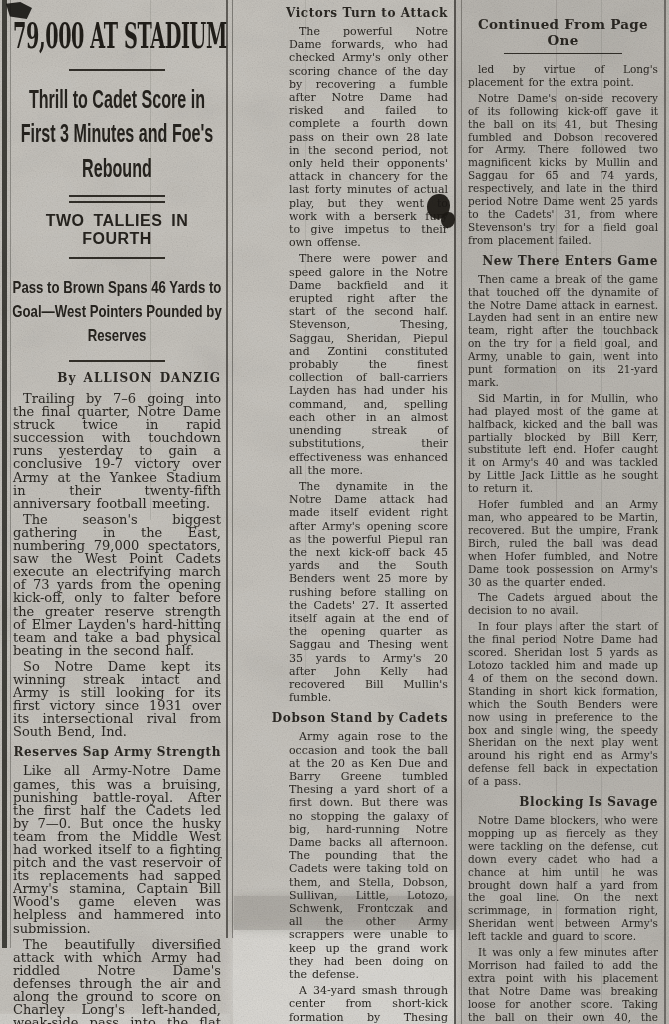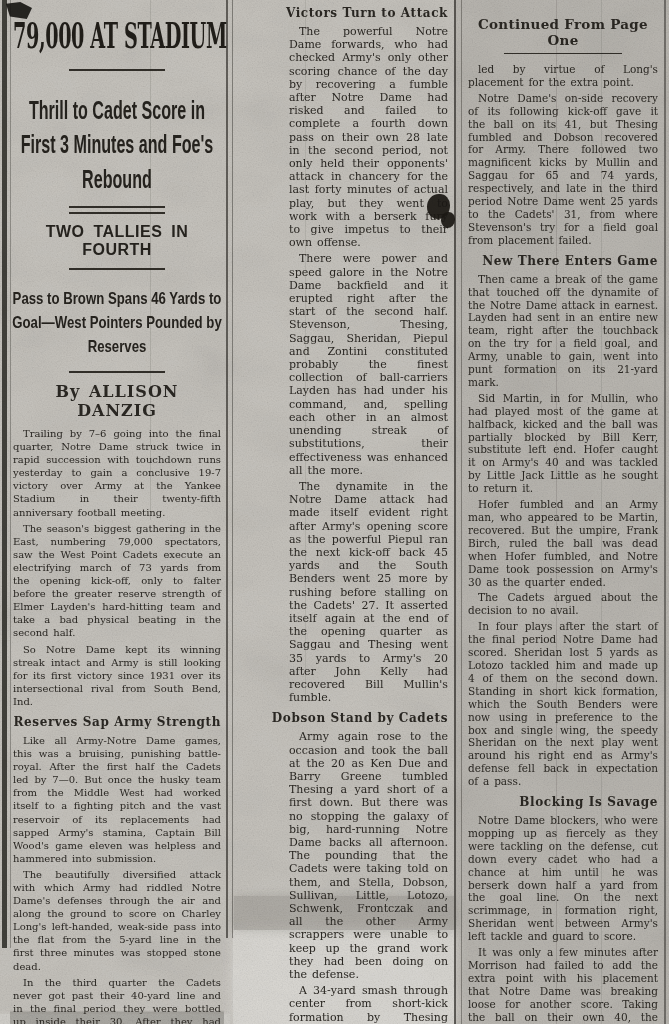--- a/index.html
+++ b/index.html
@@ -10,35 +10,35 @@
   .col1{left:13px;width:208px;}
   .col2{left:241px;width:207px;}
   .col3{left:468px;width:190px;}
 
   
   .headline-wrap{height:44px;margin-top:16px;overflow:visible;}
   .headline-inner{white-space:nowrap;transform:scale(0.80,1.5);transform-origin:left top;
     font-weight:bold;font-size:24px;line-height:26px;letter-spacing:-0.5px;color:#211e19;}
   .rule{height:0;border-top:2.5px solid #322f29;width:96px;margin:9px auto;}
   .rule-double{height:4px;border-top:2px solid #322f29;border-bottom:2px solid #322f29;width:96px;margin:9px auto;}
-  .deck-wrap{height:104px;overflow:visible;margin-top:22px;}
+  .deck-wrap{height:104px;overflow:visible;margin-top:11px;}
   .deck-inner{width:300px;margin-left:-46px;transform:scale(0.70,1.12);transform-origin:center top;
     font-family:"Liberation Sans",sans-serif;font-weight:bold;font-size:23px;line-height:31px;
     text-align:center;color:#262younger320;color:#26231e;}
   .banner{font-family:"Liberation Sans",sans-serif;font-weight:bold;font-size:16px;
     letter-spacing:0.5px;word-spacing:4px;text-align:center;margin:4px 0 0;color:#26231e;}
   .subdeck-wrap{height:76px;overflow:visible;margin-top:16px;}
   .subdeck-inner{width:262px;margin-left:-27px;transform:scale(0.80,1.05);transform-origin:center top;
     font-family:"Liberation Sans",sans-serif;font-weight:bold;font-size:16.5px;line-height:23px;
     text-align:center;color:#26231e;}
-  .byline{font-weight:bold;font-size:16px;letter-spacing:1px;word-spacing:2px;
-    text-align:center;margin:2px 0 7px;}
+  .byline{font-weight:bold;font-size:12px;letter-spacing:1px;word-spacing:2px;
+    text-align:right;margin:2px 0 7px;}
 
   
-  .bp{font-size:10px;line-height:13.1px;text-align:justify;text-indent:10px;
+  .bp{font-size:13px;line-height:13.1px;text-align:justify;text-indent:10px;
       margin:0 0 3px 0;word-spacing:1.5px;}
   .col2 .bp{font-size:11px;line-height:13.2px;margin-left:48px;}
   .col3 .bp{font-size:10.5px;line-height:12.9px;}
   .crosshead{font-weight:bold;font-size:12px;text-align:right;letter-spacing:0.6px;
       margin:7px 0 5px;}
   .col2 .crosshead:first-child{margin-top:6px;}
   .continued-on{font-weight:bold;font-size:13.5px;text-align:center;margin-top:10px;letter-spacing:0.3px;}
   .continued-from{font-weight:bold;font-size:13.5px;text-align:center;margin-top:16px;letter-spacing:0.3px;}
   .rule-thin{height:0;border-top:1.5px solid #322f29;width:118px;margin:5px auto 9px;}
   .shaded{background:linear-gradient(180deg,rgba(128,126,120,0) 0 32%,rgba(122,120,114,0.45) 34% 100%);
@@ -124,21 +124,21 @@
     <div class="rule-thin"></div>
     <p class="bp">led by virtue of Long's placement for the extra point.</p>
     <p class="bp">Notre Dame's on-side recovery of its following kick-off gave it the ball on its 41, but Thesing fumbled and Dobson recovered for Army. There followed two magnificent kicks by Mullin and Saggau for 65 and 74 yards, respectively, and late in the third period Notre Dame went 25 yards to the Cadets' 31, from where Stevenson's try for a field goal from placement failed.</p>
     <h3 class="crosshead">New There Enters Game</h3>
     <p class="bp">Then came a break of the game that touched off the dynamite of the Notre Dame attack in earnest. Layden had sent in an entire new team, right after the touchback on the try for a field goal, and Army, unable to gain, went into punt formation on its 21-yard mark.</p>
     <p class="bp">Sid Martin, in for Mullin, who had played most of the game at halfback, kicked and the ball was partially blocked by Bill Kerr, substitute left end. Hofer caught it on Army's 40 and was tackled by Little Jack Little as he sought to return it.</p>
     <p class="bp">Hofer fumbled and an Army man, who appeared to be Martin, recovered. But the umpire, Frank Birch, ruled the ball was dead when Hofer fumbled, and Notre Dame took possession on Army's 30 as the quarter ended.</p>
     <p class="bp">The Cadets argued about the decision to no avail.</p>
     <p class="bp">In four plays after the start of the final period Notre Dame had scored. Sheridan lost 5 yards as Lotozo tackled him and made up 4 of them on the second down. Standing in short kick formation, which the South Benders were now using in preference to the box and single wing, the speedy Sheridan on the next play went around his right end as Army's defense fell back in expectation of a pass.</p>
     <h3 class="crosshead">Blocking Is Savage</h3>
-    <p class="bp">Notre Dame blockers, who were mopping up as fiercely as they were tackling on the defense, cut down every cadet who had a chance at him until he was berserk down half a yard from the goal line. On the next scrimmage, in formation right, Sheridan went between Army's left tackle and guard to score.</p>
+    <p class="bp">Notre Dame blockers, who were mopping up as fiercely as they were tackling on the defense, cut down every cadet who had a chance at him until he was brought down half a yard from the goal line. On the next scrimmage, in formation right, Sheridan went between Army's left tackle and guard to score.</p>
     <p class="bp">It was only a few minutes after Morrison had failed to add the extra point with his placement that Notre Dame was breaking loose for another score. Taking the ball on their own 40, the Westerners again got across in four plays. After three of them had advanced it to Army's 48, the powerful running Thesing went through Army's short right guard, cut back to his own right and made a beautiful dash down the sideline, averting both cadet tacklers and the chalk mark to score.</p>
 
   </div>
 
   <div class="vline left-bar"></div>
   <div class="vline left-thin"></div>
   <div class="vline gut1a"></div>
   <div class="vline gut1b"></div>
   <div class="vline gut2a"></div>
   <div class="vline gut2b"></div>

